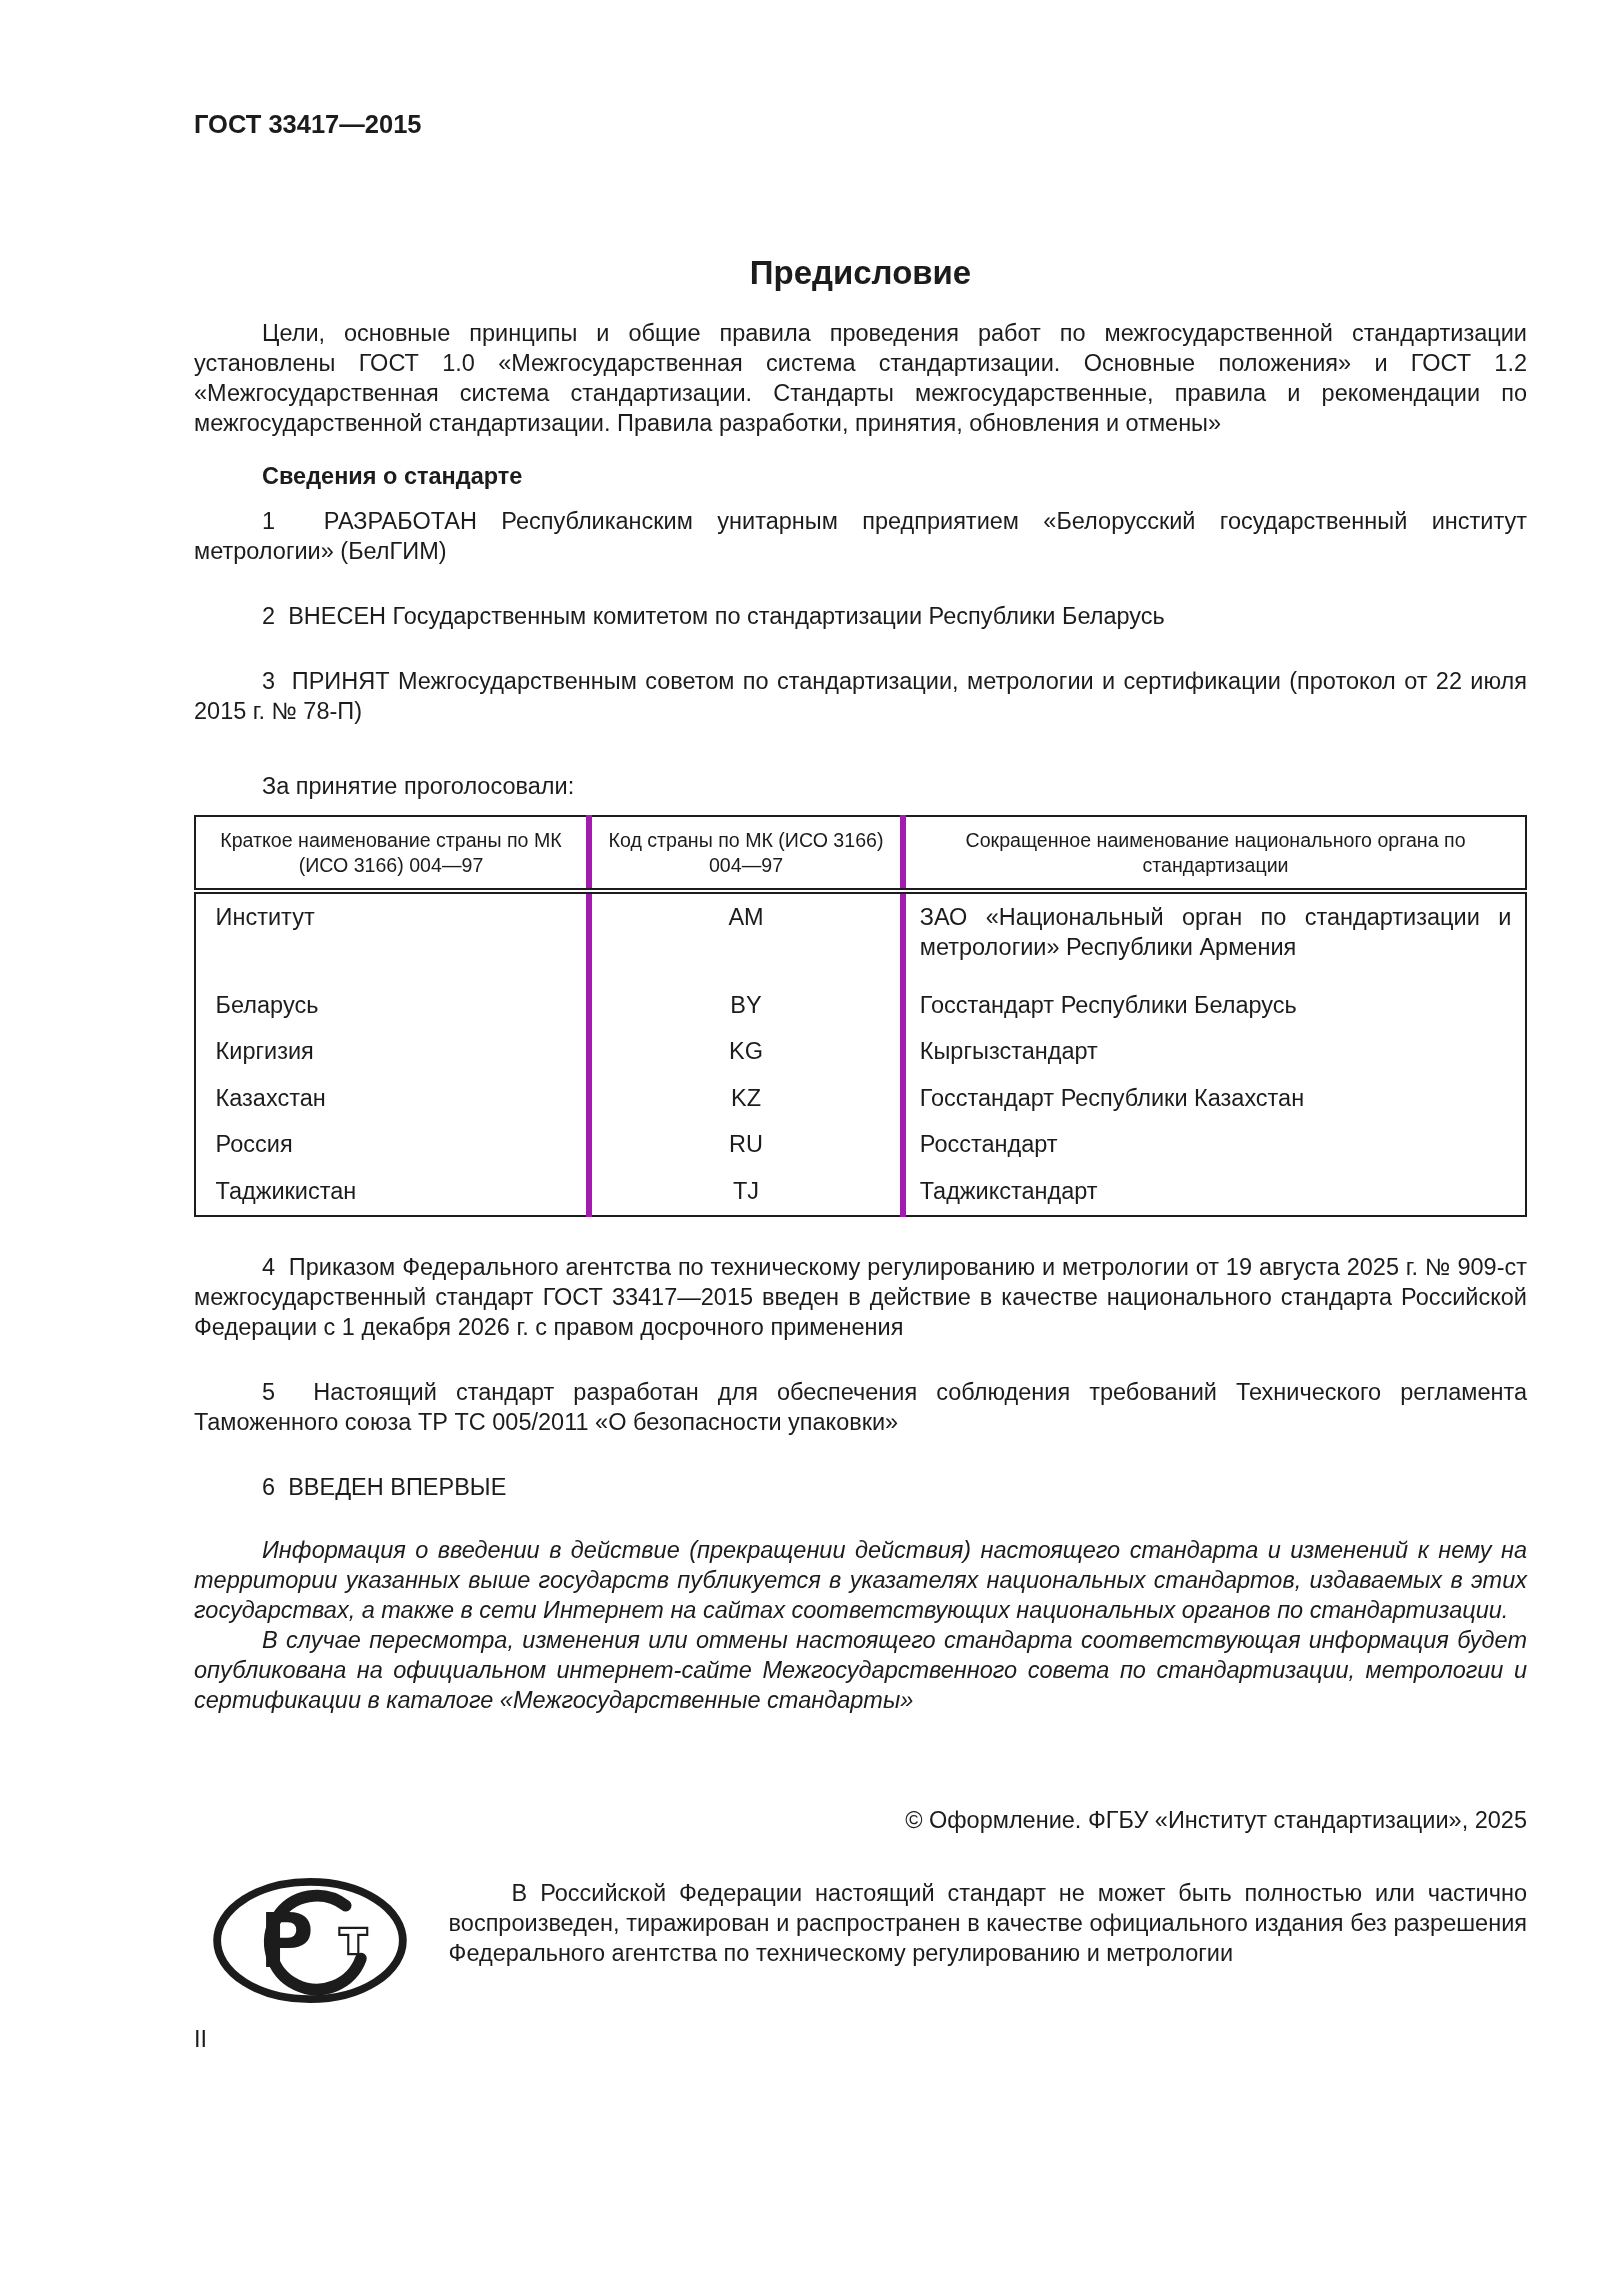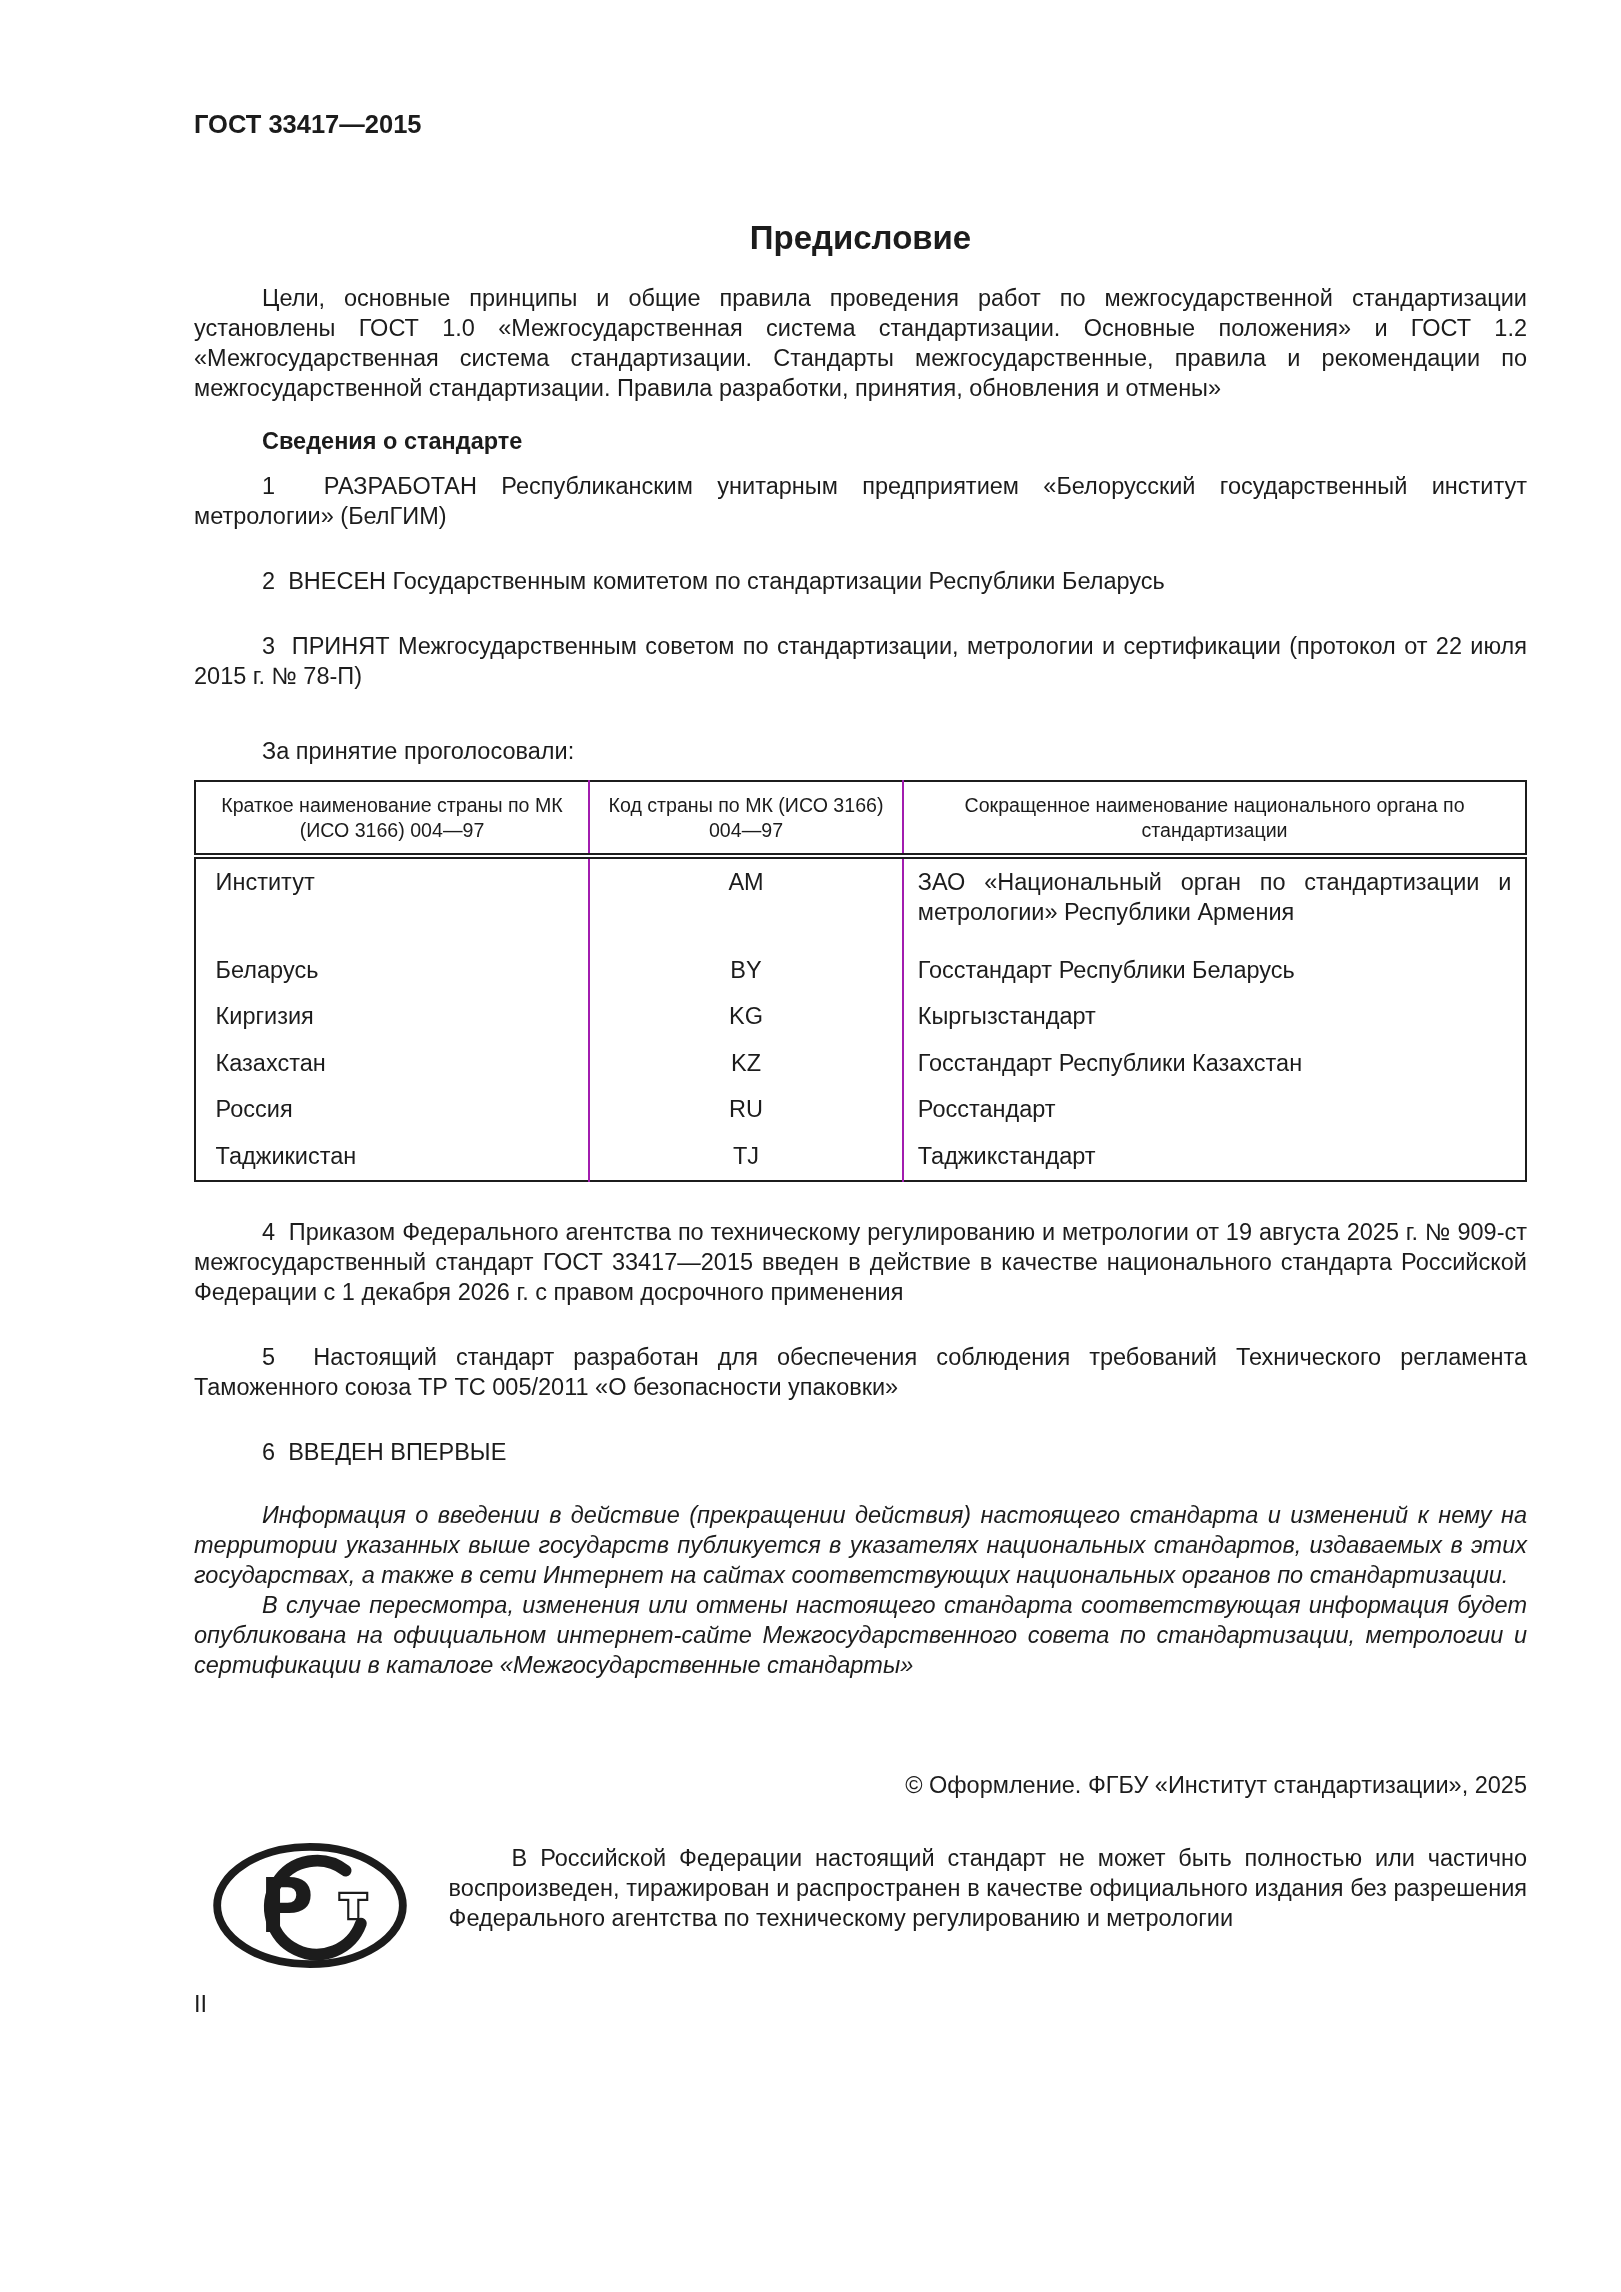--- a/index.html
+++ b/index.html
@@ -19,21 +19,21 @@
   .doc-code {
     font-weight: bold;
     font-size: 25.5px;
     line-height: 29px;
   }
   .title {
     font-weight: bold;
     font-size: 33px;
     line-height: 39px;
     text-align: center;
-    margin-top: 79px;
+    margin-top: 114px;
   }
   .para {
     text-align: justify;
     hyphens: auto;
     -webkit-hyphens: auto;
   }
   .ind { text-indent: 68px; }
   .bold { font-weight: bold; }
   .ital { font-style: italic; }
   .mt-intro   { margin-top: 25.5px; }
@@ -44,21 +44,21 @@
   .mt-notes   { margin-top: 33px; }
 
   table.vote {
     margin-top: 13.7px;
     width: 100%;
     border-collapse: collapse;
     border: 2.9px solid #1c1c1c;
     table-layout: fixed;
   }
   table.vote th, table.vote td {
-    border-left: 2px solid #a21caf;
+    border-left: 6px solid #a21caf;
   }
   table.vote th:first-child, table.vote td:first-child { border-left: none; }
   table.vote thead th {
     font-weight: normal;
     font-size: 19.6px;
     line-height: 25.5px;
     text-align: center;
     vertical-align: middle;
     padding: 10.8px 7.8px 9.8px;
     border-bottom: 6.9px double #1c1c1c;

